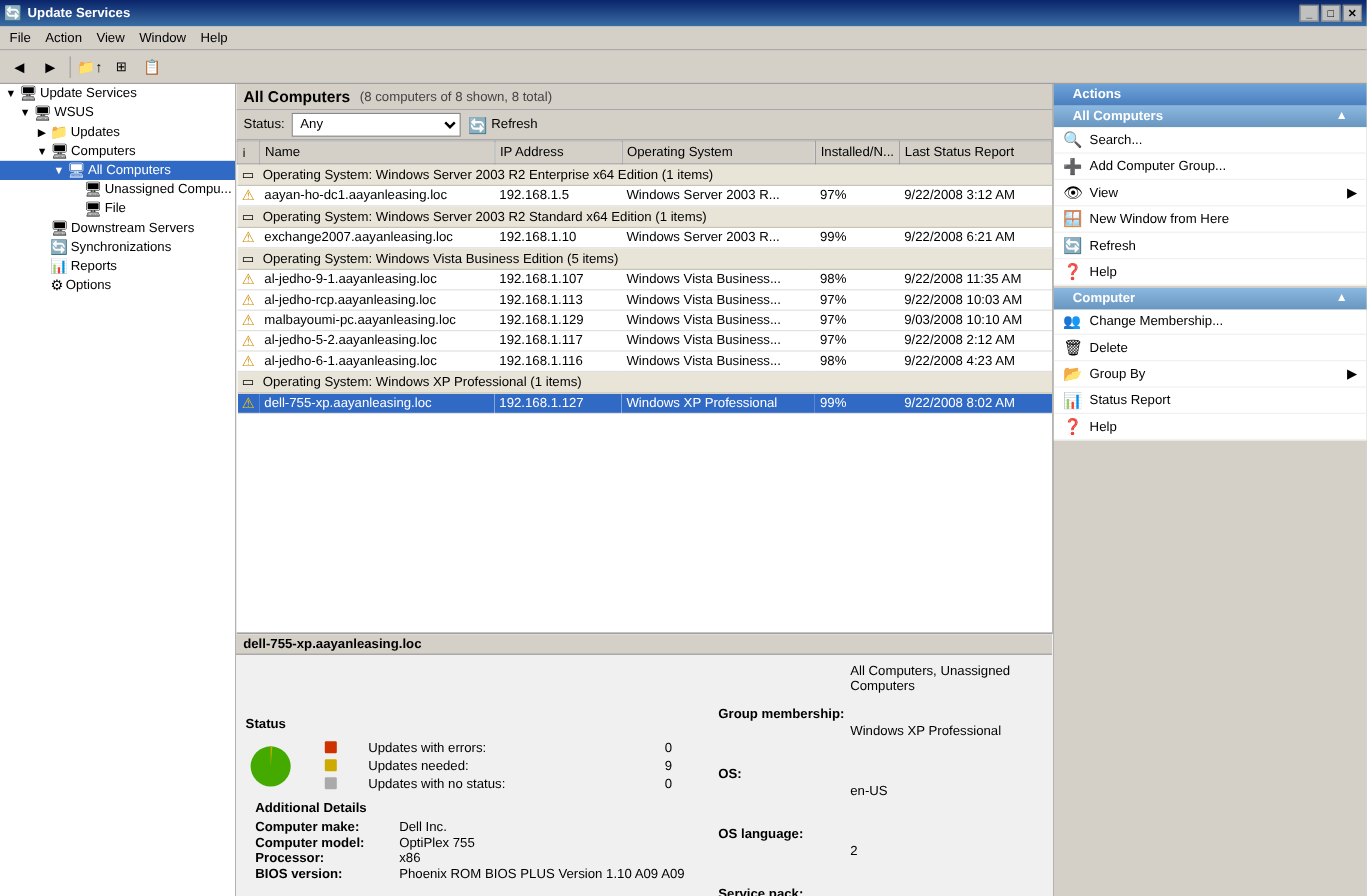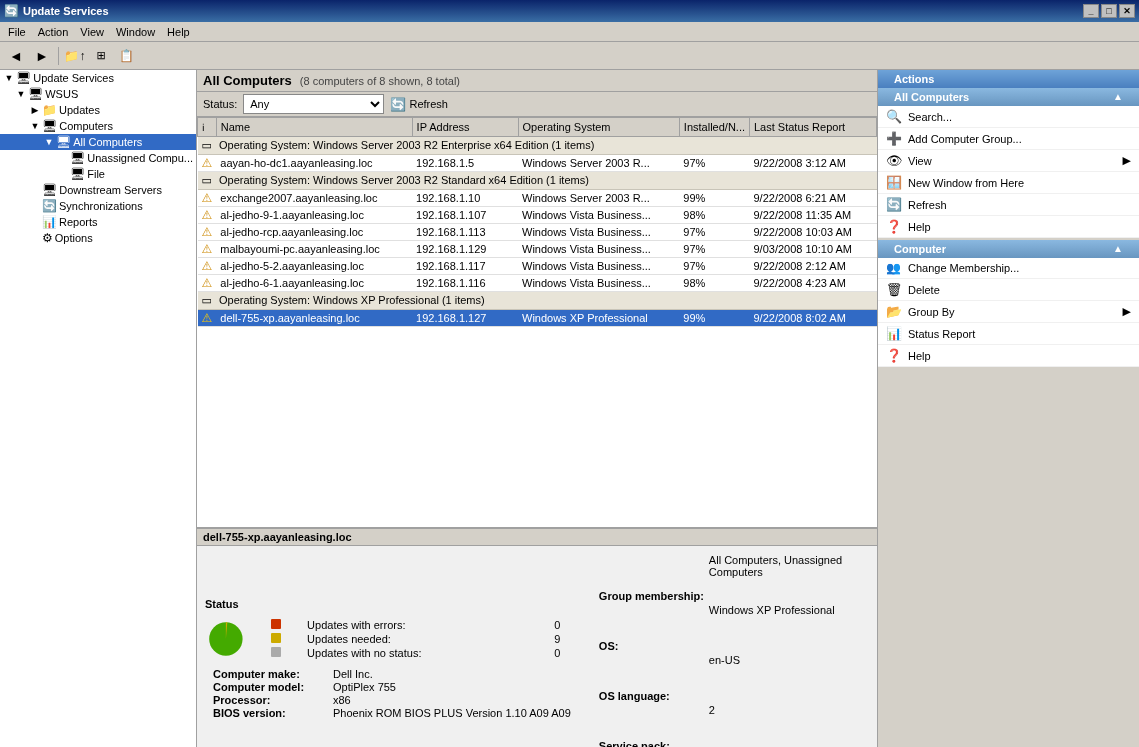--- a/index.html
+++ b/index.html
@@ -409,20 +409,26 @@
           </tr>
           <tr class="data-row">
             <td><span class="warn-icon">⚠</span></td>
             <td>exchange2007.aayanleasing.loc</td>
             <td>192.168.1.10</td>
             <td>Windows Server 2003 R...</td>
             <td>99%</td>
             <td>9/22/2008 6:21 AM</td>
           </tr>
 
+          <tr class="group-row">
+            <td colspan="6">
+              <span style="margin-right:4px;">▭</span>
+              Operating System: Windows Vista Business Edition (5 items)
+            </td>
+          </tr>
           <tr class="data-row">
             <td><span class="warn-icon">⚠</span></td>
             <td>al-jedho-9-1.aayanleasing.loc</td>
             <td>192.168.1.107</td>
             <td>Windows Vista Business...</td>
             <td>98%</td>
             <td>9/22/2008 11:35 AM</td>
           </tr>
           <tr class="data-row">
             <td><span class="warn-icon">⚠</span></td>
@@ -503,20 +509,21 @@
               </tr>
               <tr>
                 <td><span class="status-dot dot-gray"></span></td>
                 <td>Updates with no status:</td>
                 <td>0</td>
               </tr>
             </tbody>
               </table>
           </div>
           <div class="additional-details">
+            <div class="detail-section-title">Additional Details</div>
             <div class="add-row">
               <span class="add-label">Computer make:</span>
               <span>Dell Inc.</span>
             </div>
             <div class="add-row">
               <span class="add-label">Computer model:</span>
               <span>OptiPlex 755</span>
             </div>
             <div class="add-row">
               <span class="add-label">Processor:</span>

